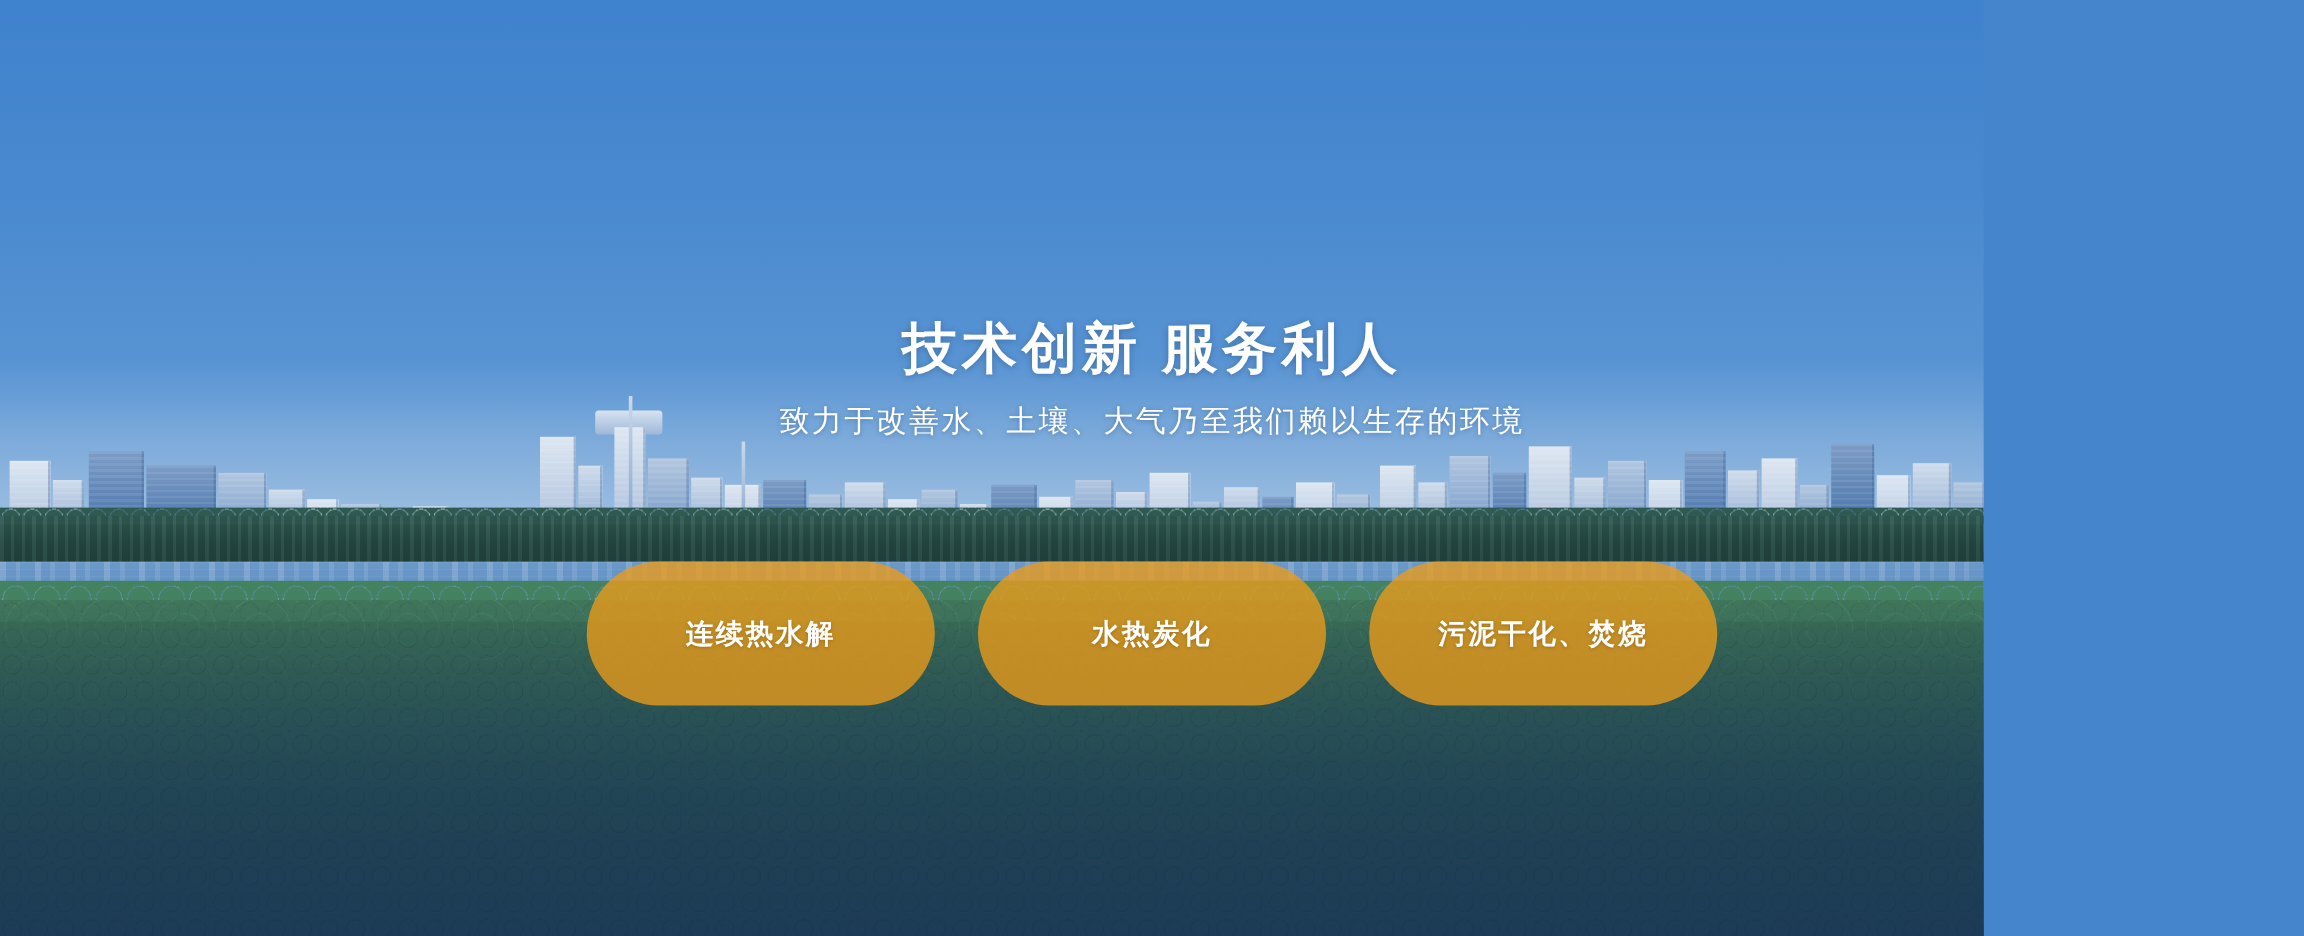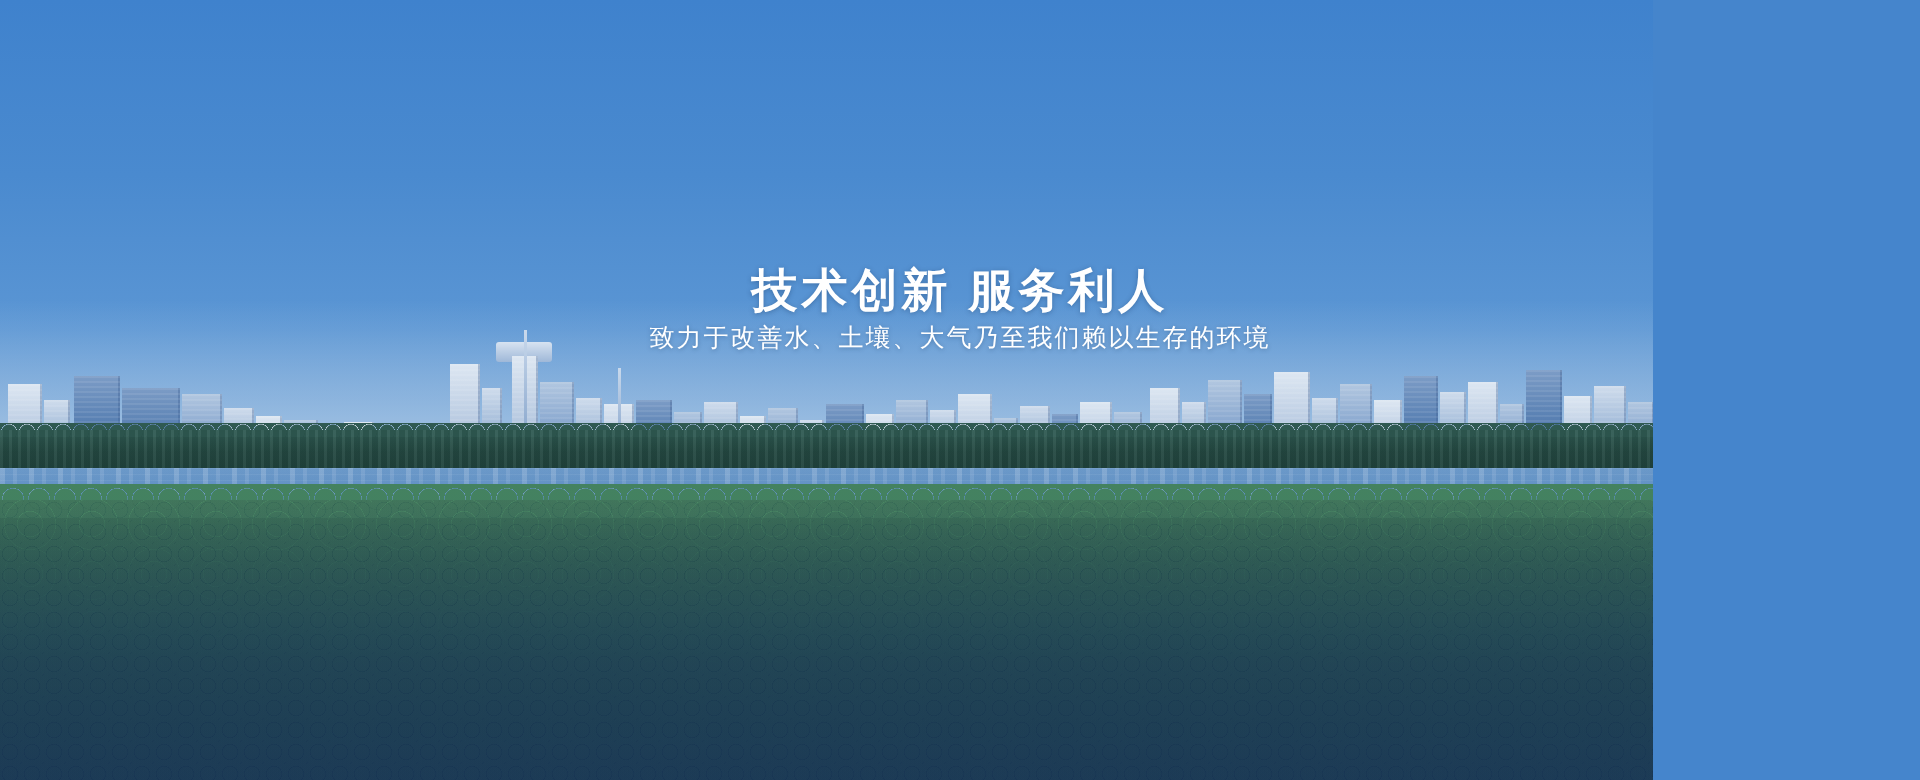--- a/index.html
+++ b/index.html
@@ -166,20 +166,21 @@
   }
   #hero-title {
     font-size:46px;
     font-weight:bold;
     color:#ffffff;
     letter-spacing:4px;
     line-height:1.25;
     text-shadow:0 1px 5px rgba(20,50,90,.35);
   }
   #hero-subtitle {
+    margin-top:14px;
     font-size:25px;
     font-weight:normal;
     color:#ffffff;
     letter-spacing:2px;
     line-height:1.4;
     text-shadow:0 1px 4px rgba(20,50,90,.35);
   }
 
   
   .pill-row {
@@ -297,14 +298,25 @@
     <div class="mangrove-shade"></div>
   </div>
 
   <div class="blue-cast"></div>
 
   <div class="hero-text">
     <div id="hero-title">技术创新  服务利人</div>
     <div id="hero-subtitle">致力于改善水、土壤、大气乃至我们赖以生存的环境</div>
   </div>
 
+  <div class="pill-row">
+    <div class="pill">
+      <span class="pill-label">连续热水解</span>
+    </div>
+    <div class="pill">
+      <span class="pill-label">水热炭化</span>
+    </div>
+    <div class="pill">
+      <span class="pill-label">污泥干化、焚烧</span>
+    </div>
+  </div>
 
 </div>
 
 </body></html>

